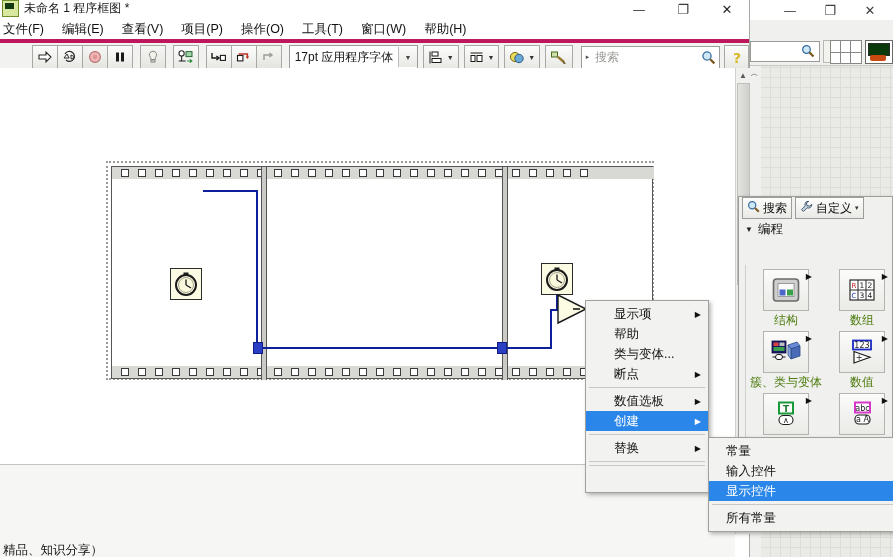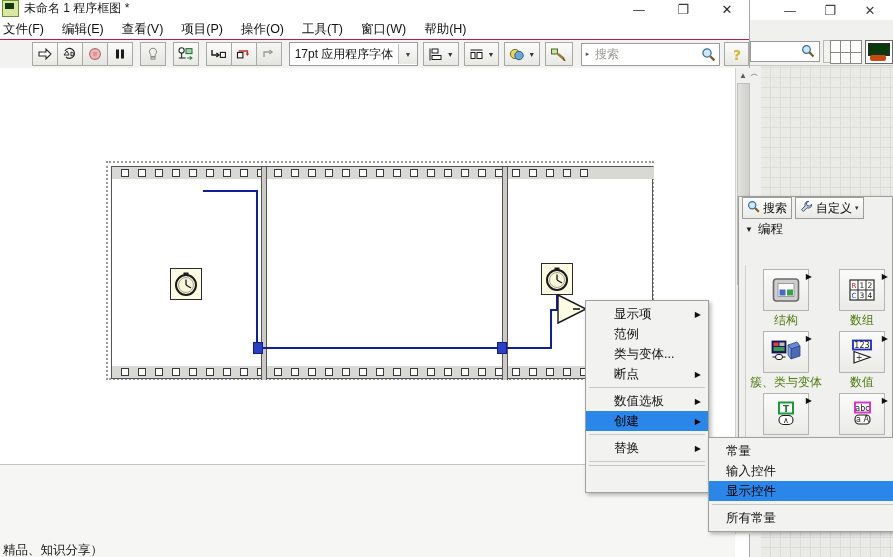--- a/index.html
+++ b/index.html
@@ -167,21 +167,21 @@
     padding: 2px 9px 2px 9px;
     font-size: 12.5px; color: #111111;
     white-space: nowrap;
   }
   .menu-item:first-child { padding-left: 3px; }
 
   .toolbar {
     position: absolute; left: 0; top: 39px;
     width: 749px; height: 28px;
     background: #f2f2f0;
-    border-top: 1px solid #be185d;
+    border-top: 4px solid #be185d;
     border-bottom: 1px solid #c0c0bc;
     display: flex; align-items: center;
   }
   .tb-group { display: flex; align-items: center; }
   .tb-sep { width: 7px; }
   .tbtn {
     width: 24px; height: 22px;
     border: 1px solid #a8a8a4;
     background: linear-gradient(#fcfcfc, #e8e8e4);
     margin-left: -1px;
@@ -439,21 +439,21 @@
   .ctx-item {
     height: 20px;
     display: flex; align-items: center;
     padding-left: 28px; padding-right: 6px;
     font-size: 12.5px; color: #111;
     position: relative;
     white-space: nowrap;
   }
   .ctx-item.sel {
     background: #2a86e8;
-    color: #000000;
+    color: #ffffff;
   }
   .ctx-item .arr {
     position: absolute; right: 7px; top: 50%;
     transform: translateY(-50%);
     font-size: 8px;
   }
   .ctx-sep {
     height: 1px; margin: 3px 3px;
     background: #c8c8c4;
   }
@@ -911,21 +911,21 @@
       </div>
     </div>
   </div>
 
   <div class="ctx">
     <div class="ctx-item">
       <span>显示项</span>
       <span class="arr">▶</span>
     </div>
     <div class="ctx-item">
-      <span>范例</span>
+      <span>帮助</span>
     </div>
     <div class="ctx-item">
       <span>类与变体...</span>
     </div>
     <div class="ctx-item">
       <span>断点</span>
       <span class="arr">▶</span>
     </div>
     <div class="ctx-sep"></div>
     <div class="ctx-item">

